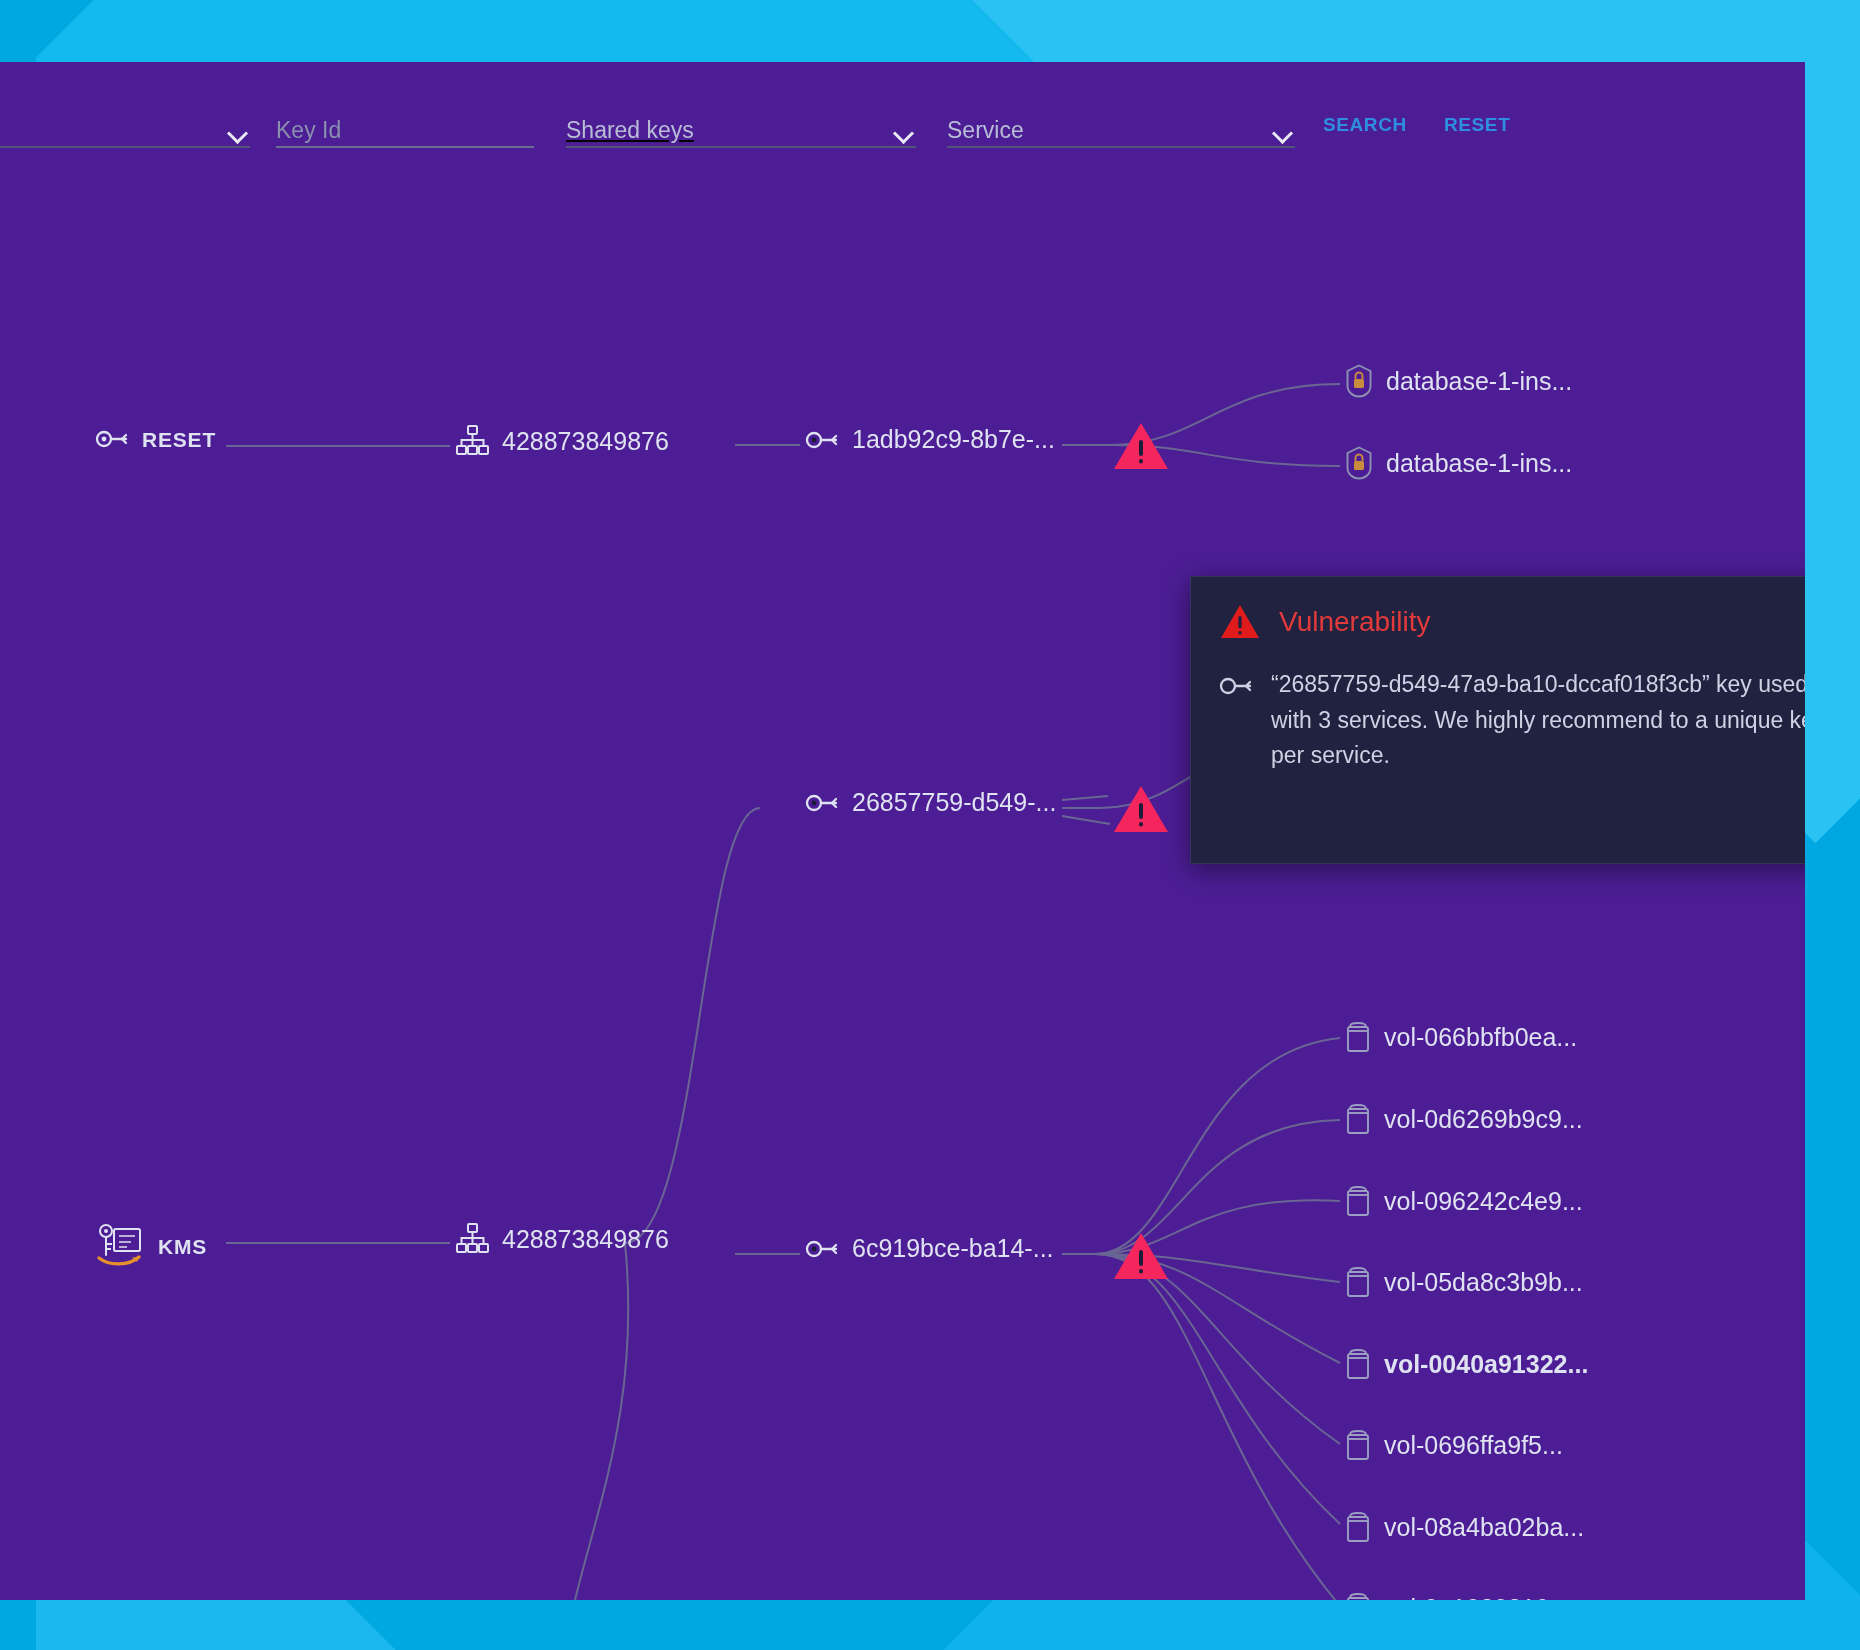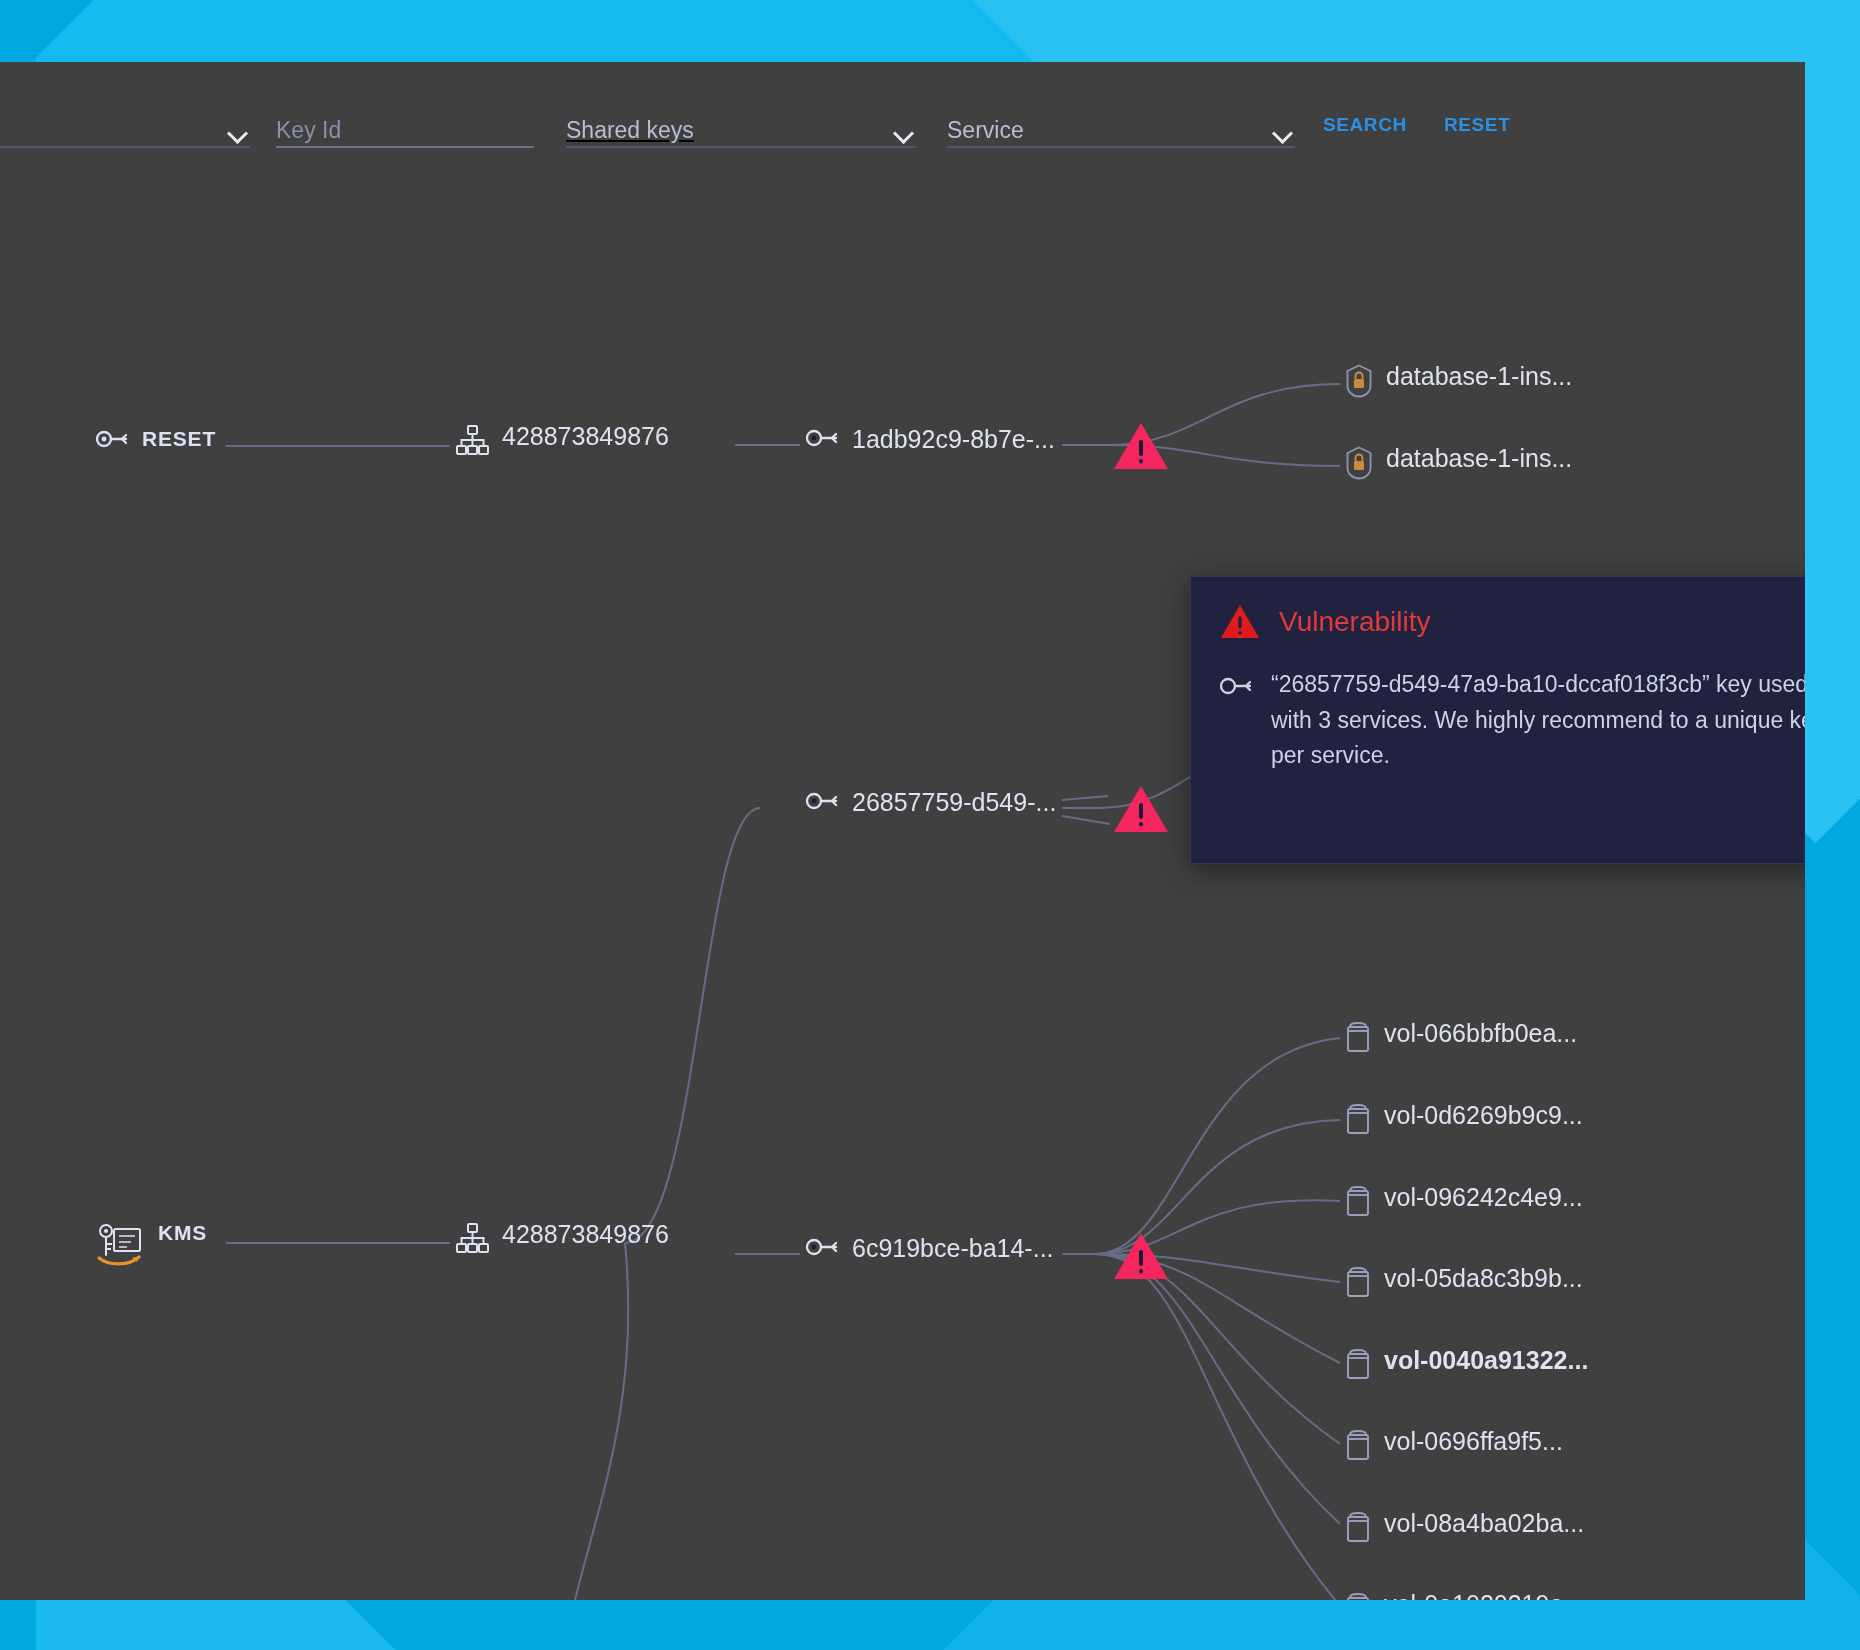--- a/index.html
+++ b/index.html
@@ -52,21 +52,21 @@
     background: #00a8e1;
   }
 
   
   #app {
     position: absolute;
     left: 0px;
     top: 62px;
     width: 1805px;
     height: 1538px;
-    background: #404040;
+    background: #4c1d95;
     overflow: hidden;
   }
 
   
   #toolbar {
     position: absolute;
     left: 0; top: 0;
     width: 100%;
     height: 86px;
   }
@@ -128,20 +128,21 @@
     position: absolute;
     left: 0; top: 86px;
     width: 100%;
     height: 1452px;
   }
   #edges { position: absolute; left: 0; top: 0; }
 
   .node {
     position: absolute;
     display: flex;
+    align-items: center;
     gap: 13px;
     white-space: nowrap;
   }
   .node .lbl {
     font-size: 25px;
     color: #dfe2f0;
     line-height: 1;
   }
   .node .lbl.strong {
     font-weight: 700;

